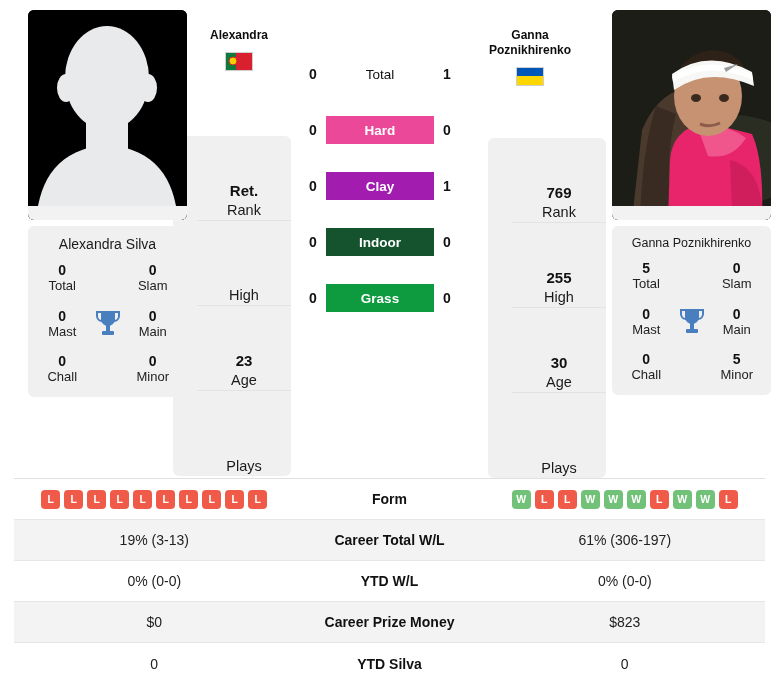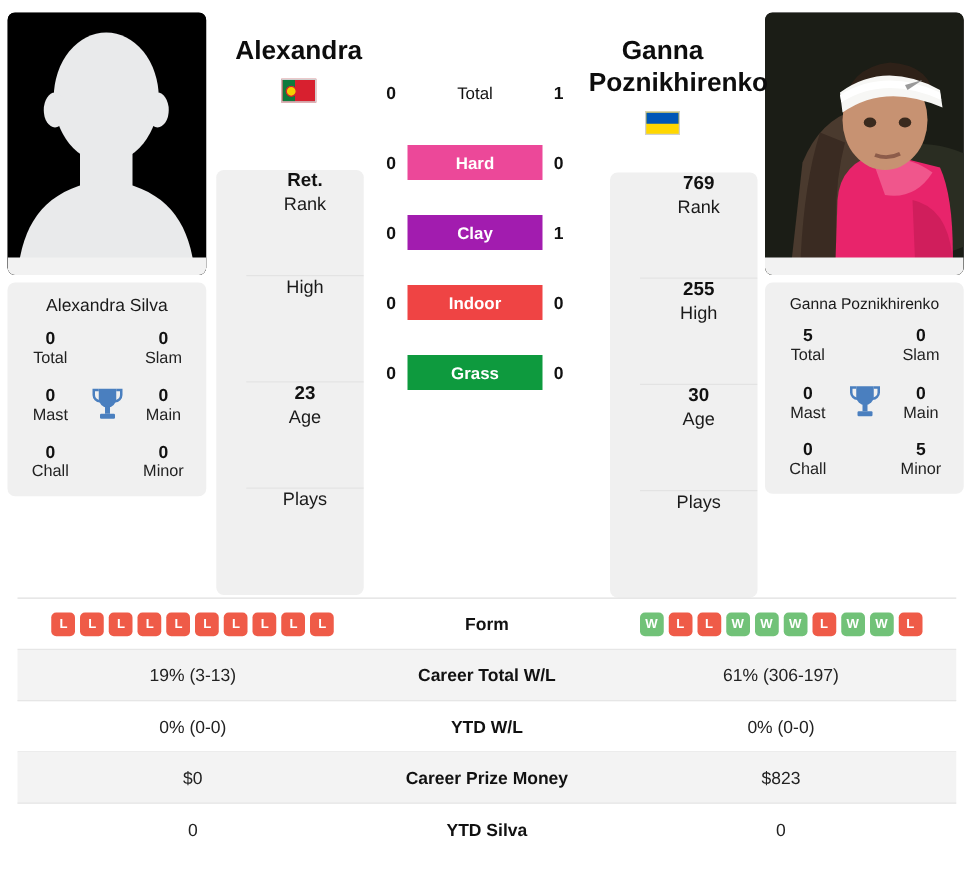--- a/index.html
+++ b/index.html
@@ -12,21 +12,21 @@
   }
   .page { position: relative; width: 779px; height: 699px; }
 
   
   .top {
     position: absolute; left: 0; top: 0; width: 779px; height: 472px;
     display: flex; align-items: flex-start;
   }
 
   
-  .player-col { width: 173px; padding: 10px 6px 0 6px; }
+  .player-col { width: 173px; padding: 10px 6px 0 28px; }
   .player-col.right { padding: 10px 14px 0 6px; }
 
   .photo {
     width: 159px; height: 210px; border-radius: 6px;
     overflow: hidden; position: relative; background: #000000;
   }
   .photo .silhouette {
     position: absolute; left: 0; right: 0; bottom: 0; top: 0;
   }
   .titles-card {
@@ -48,32 +48,32 @@
   .trophy { width: 34px; display: flex; justify-content: center; }
 
   
   .info-col {
     width: 118px; margin-top: 136px;
     background: #f0f0f0; border-radius: 6px; overflow: hidden;
   }
   .info-col.right { margin-top: 138px; }
   .info-cell {
     height: 85px; display: flex; flex-direction: column;
-    align-items: center; justify-content: flex-start;
+    align-items: center; justify-content: flex-end;
     border-bottom: 1px solid #e3e3e3; text-align: center; margin-left: 24px;
   }
   .info-cell:last-child { border-bottom: none; }
   .info-cell .v { font-size: 15px; font-weight: bold; color: #111; line-height: 1.25; }
   .info-cell .l { font-size: 14.5px; color: #1a1a1a; line-height: 1.3; }
 
   
   .name-head { width: 118px; position: absolute; top: 28px; text-align: center; }
   .name-head.left { left: 180px; }
   .name-head.right { left: 471px; }
-  .name-head .nm { font-size: 21px; font-weight: bold; color: #0d0d0d; line-height: 1.24; }
+  .name-head .nm { font-size: 12px; font-weight: bold; color: #0d0d0d; line-height: 1.24; }
   .flag {
     width: 28px; height: 19px; margin: 9px auto 0;
     border: 1px solid #cfcfcf; position: relative; overflow: hidden;
   }
   .flag-pt { background: #d8202f; }
   .flag-pt .green { position: absolute; left: 0; top: 0; bottom: 0; width: 40%; background: #0f7a3d; }
   .flag-pt .emblem {
     position: absolute; left: 28%; top: 50%; transform: translate(-50%, -50%);
     width: 9px; height: 9px; border-radius: 50%;
     background: #f5d000; border: 1.5px solid #d8202f;
@@ -89,21 +89,21 @@
     width: 26px; text-align: center; font-size: 14px;
     font-weight: bold; color: #111;
   }
   .srow .bar {
     flex: 1; height: 28px; display: flex; align-items: center; justify-content: center;
     font-size: 13.5px; font-weight: bold; color: #ffffff;
   }
   .srow.total .bar { color: #111111; font-weight: normal; font-size: 13.5px; background: transparent; }
   .bar-hard { background: #ec4899; }
   .bar-clay { background: #a21caf; }
-  .bar-indoor { background: #ef4444; }
+  .bar-indoor { background: #14532d; }
   .bar-grass { background: #0e9a3e; }
 
   
   .table { position: absolute; left: 14px; top: 478px; width: 751px; border-top: 1px solid #e0e0e0; }
   .trow {
     display: flex; align-items: center; height: 41px;
     border-bottom: 1px solid #e6e6e6;
   }
   .trow.alt { background: #f3f3f3; }
   .trow .cell-l, .trow .cell-r {

